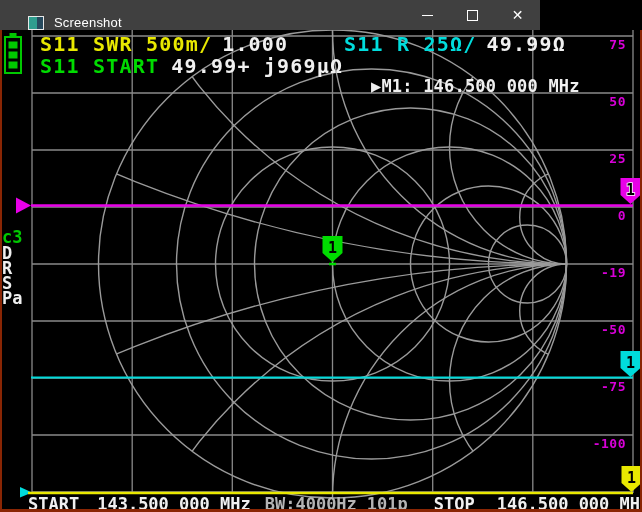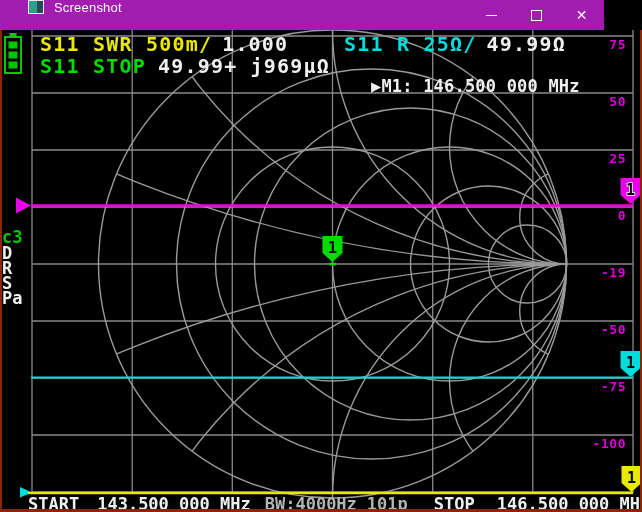--- a/index.html
+++ b/index.html
@@ -3,22 +3,22 @@
 <meta charset="utf-8">
 <style>
   * { margin:0; padding:0; box-sizing:border-box; }
   body { background:#222; }
   #window {
     position:relative; width:642px; height:512px; overflow:hidden;
     background:#000; font-family:"DejaVu Sans Mono", monospace;
   }
   
   #titlebar {
-    position:absolute; left:0; top:0; width:604px; height:30px;
-    background:#a21caf; display:flex; align-items:flex-start; z-index:5;
+    position:absolute; left:0; top:0; width:540px; height:30px;
+    background:#404040; display:flex; align-items:flex-end; z-index:5;
   }
   #app-icon {
     width:16px; height:14px; margin-left:28px;
     border:1px solid #e8e8e8; background:linear-gradient(90deg,#2f9e8f 0 55%,#274a5e 55% 100%);
   }
   #win-title {
     margin-left:10px; color:#ffffff; font-family:"Liberation Sans", sans-serif;
     font-size:13px; letter-spacing:0.2px;
   }
   #win-buttons { margin-left:auto; display:flex; height:30px; }
@@ -157,21 +157,21 @@
       </g>
       <g>
         <polygon points="621.5,466 641.5,466 641.5,483 631.5,492 621.5,483" fill="#e8e800"></polygon>
         <text x="631.5" y="482.5" fill="#000">1</text>
       </g>
     </g>
   </svg>
 
   <div id="row-swr" class="ovl trace-row"><span>S11 SWR 500m/</span><span class="val gap10">1.000</span></div>
 
-  <div id="row-smith" class="ovl trace-row"><span>S11 STOP</span><span class="val gap12">49.99+ j969μΩ</span></div>
+  <div id="row-smith" class="ovl trace-row"><span>S11 START</span><span class="val gap12">49.99+ j969μΩ</span></div>
 
   <div id="row-r" class="ovl trace-row"><span>S11 R 25Ω/</span><span class="val gap10">49.99Ω</span></div>
 
 
   <div id="row-m1" class="ovl"><span>▶</span><span>M1: 146.500 000 MHz</span></div>
 
   <div class="ovl axis-label" style="top:37px">75</div>
   <div class="ovl axis-label" style="top:94px">50</div>
   <div class="ovl axis-label" style="top:151px">25</div>
   <div class="ovl axis-label" style="top:208px">0</div>

